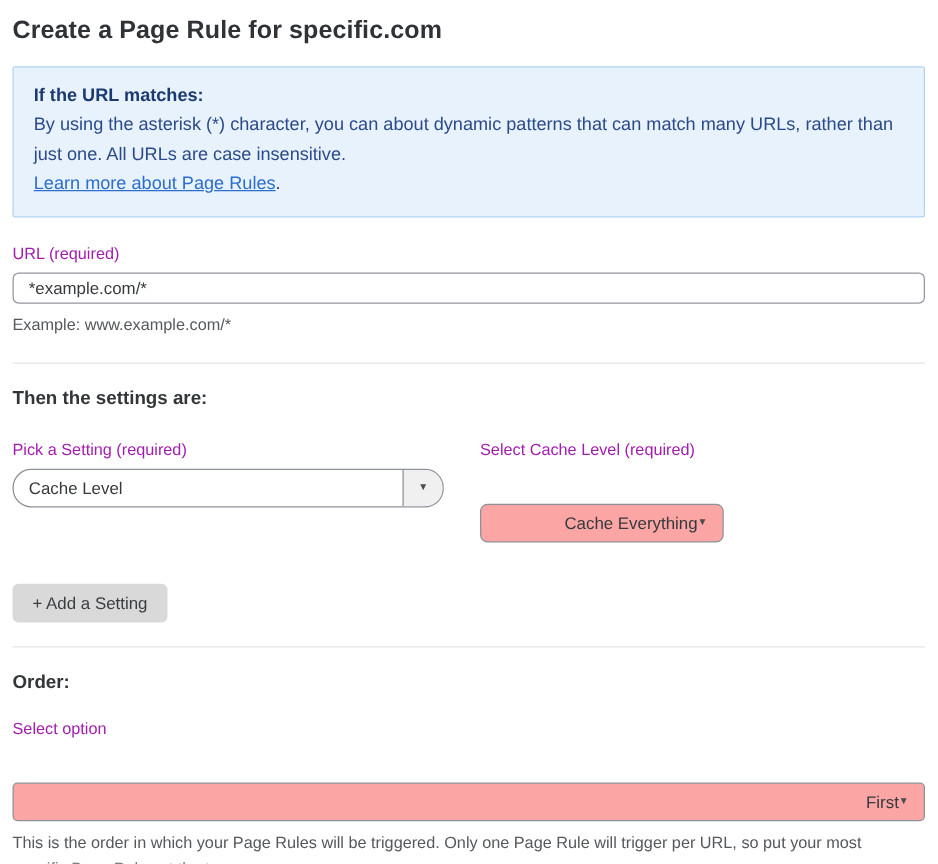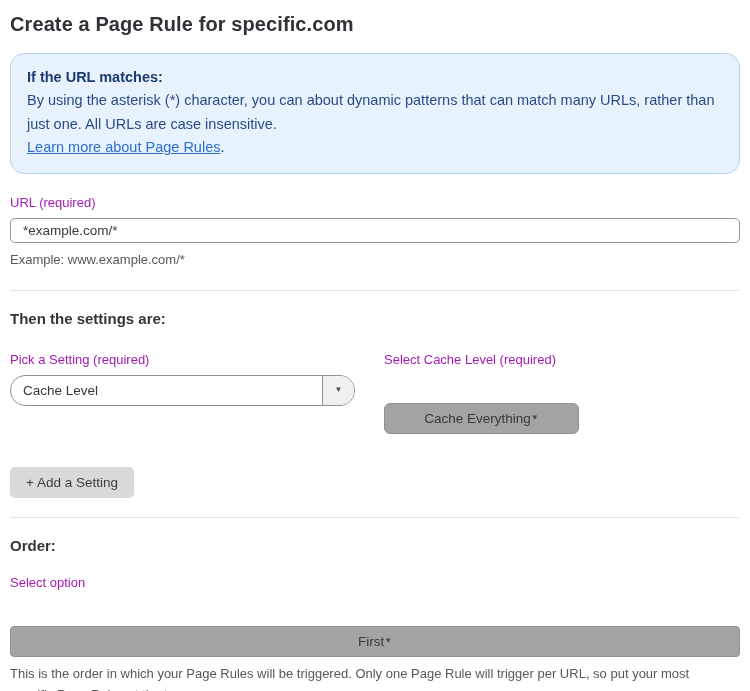--- a/index.html
+++ b/index.html
@@ -17,21 +17,21 @@
     font-size: 20px;
     font-weight: bold;
     color: #2f3236;
     margin: 3px 0 17px 0;
     letter-spacing: 0.1px;
   }
 
   .info-box {
     background: #e8f2fc;
     border: 1px solid #b2d4f2;
-    border-radius: 14px;
+    border-radius: 2px;
     padding: 12px 16px 13px 16px;
     margin-bottom: 21px;
     font-size: 14.5px;
     line-height: 1.62;
     color: #2b4a8b;
   }
   .info-box .info-heading {
     font-weight: bold;
     color: #1b3a71;
   }
@@ -111,24 +111,24 @@
     display: flex;
     align-items: center;
     justify-content: center;
   }
 
   
   .select-box {
     height: 31px;
     border: 1px solid #8d9298;
     border-radius: 6px;
-    background: #a3a3a3;
+    background: #fca5a5;
     display: flex;
     align-items: center;
-    justify-content: center;
+    justify-content: flex-end;
     padding: 0 12px;
     font-size: 13.5px;
     color: #36393d;
     cursor: pointer;
     margin-top: 36px;
   }
   .select-box.cache-level-select { width: 195px; }
   .select-box.order-select { width: 100%; border-radius: 4px; }
 
   .caret {

